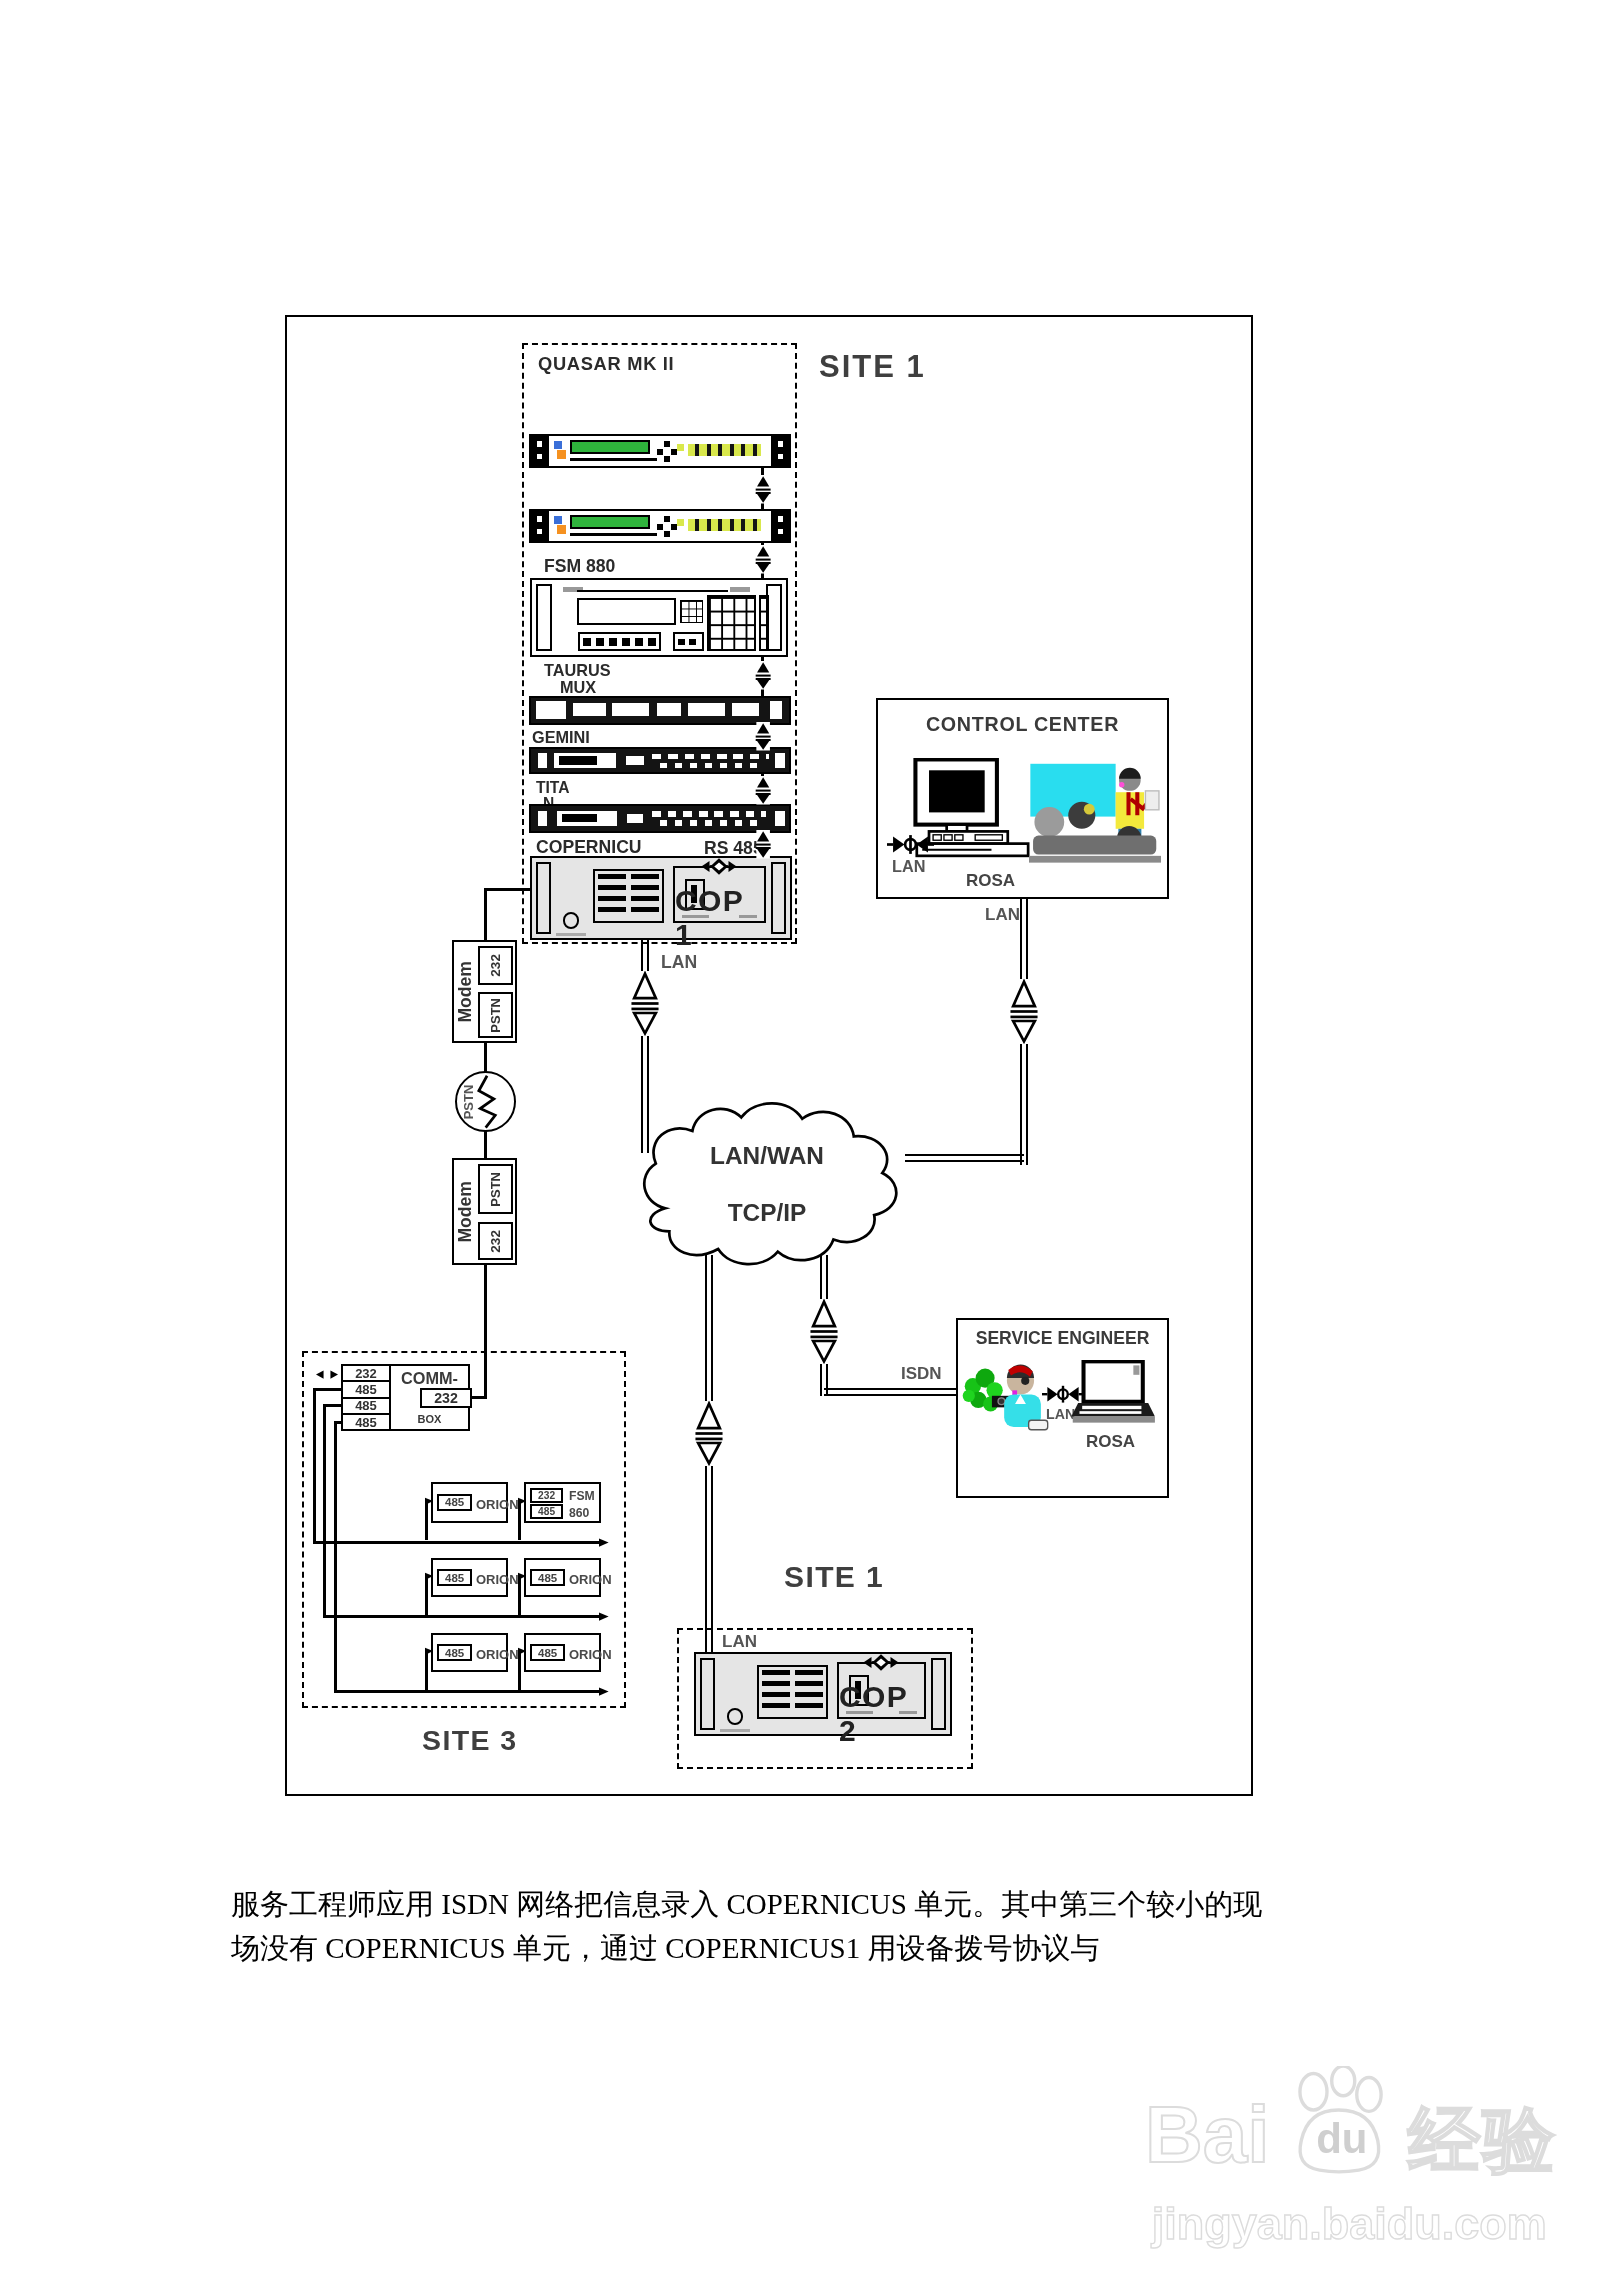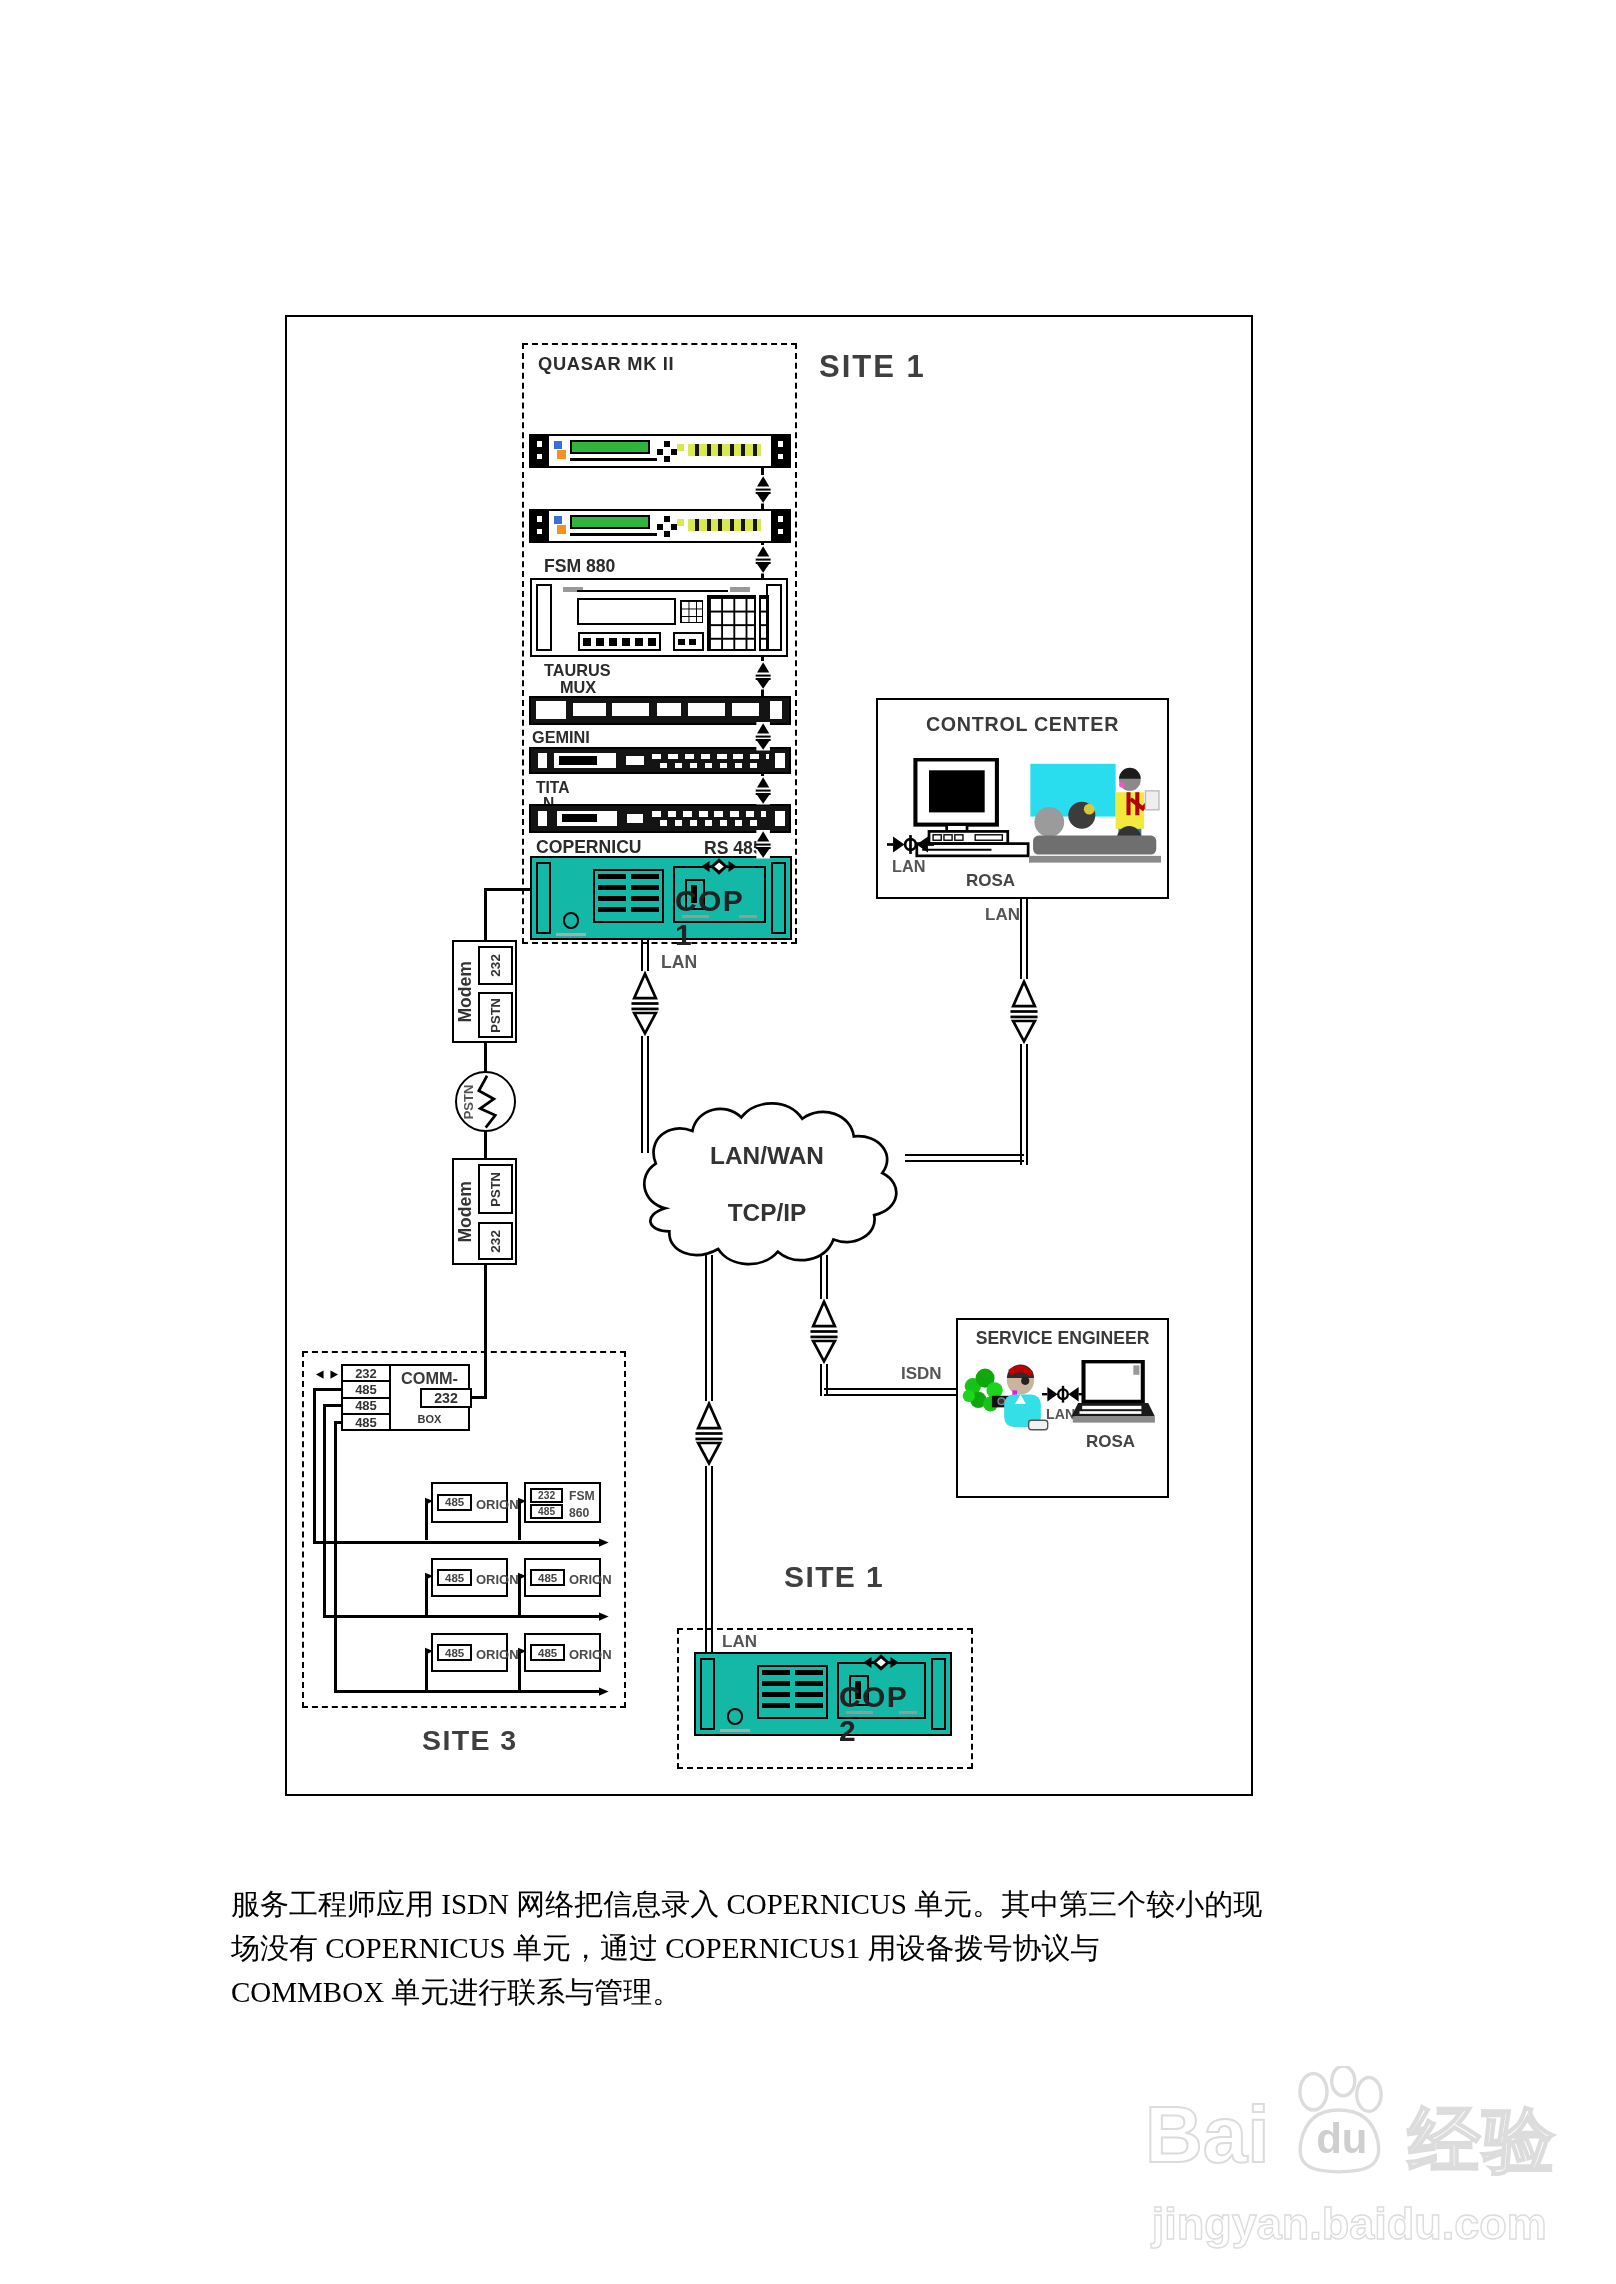--- a/index.html
+++ b/index.html
@@ -21,21 +21,21 @@
   .unit{position:absolute;background:#fff;border:2.7px solid #000;box-sizing:border-box;z-index:2;}
   .unit-dark{position:absolute;background:#141414;border:2px solid #000;box-sizing:border-box;z-index:2;}
   .chip{position:absolute;background:#fff;}
   .bk{position:absolute;background:#000;width:6.1px;height:6.1px;}
   .q-cap{position:absolute;top:0;bottom:0;width:17.6px;background:#000;}
   .q-dot{position:absolute;width:5.4px;height:5.4px;background:#fff;left:6.1px;}
   .q-disp{position:absolute;left:39px;top:4.1px;width:80px;height:13.6px;border:2px solid #000;box-sizing:border-box;}
   .q-dline{position:absolute;left:39px;top:22px;width:87px;height:2.7px;background:#000;}
   .q-leds{position:absolute;left:157px;top:8.1px;right:28.5px;height:12.2px;
           background:repeating-linear-gradient(90deg,#d9e84c 0 7.5px,#151515 7.5px 11.5px);}
-  .cop{position:absolute;background:#14b8a6;border:2.7px solid #000;box-sizing:border-box;z-index:2;}
+  .cop{position:absolute;background:#e5e5e5;border:2.7px solid #000;box-sizing:border-box;z-index:2;}
   .cop-ear{position:absolute;top:4.1px;bottom:4.1px;width:15px;border:2px solid #000;box-sizing:border-box;}
   .cop-knob{position:absolute;left:31px;bottom:9.5px;width:16.3px;height:16.3px;border:2px solid #000;border-radius:50%;box-sizing:border-box;}
   .cop-vent{position:absolute;left:61px;top:11px;width:71px;height:54px;border:2px solid #000;box-sizing:border-box;}
   .cop-vcol{position:absolute;top:2.7px;bottom:2.7px;width:28.5px;
             background:repeating-linear-gradient(#000 0 4.7px,transparent 4.7px 11px);}
   .cop-panel{position:absolute;left:141px;top:8.1px;right:24.4px;bottom:15px;border:2px solid #000;box-sizing:border-box;}
   .cop-switch{position:absolute;left:9.5px;top:11px;width:20.3px;height:31px;border:2px solid #000;box-sizing:border-box;}
   .cop-switch div{position:absolute;left:4.1px;top:4.1px;width:6.8px;height:17.6px;background:#000;}
   .cop-name{position:absolute;right:8.1px;top:16.3px;font-size:30px;font-weight:bold;color:#222;letter-spacing:1.4px;}
   .micro{position:absolute;background:#999;height:2.7px;}
@@ -604,21 +604,20 @@
     <div class="nm" style="left:43px;top:12.2px;">ORION</div>
   </div>
   <div class="dev" style="left:524px;top:1633px;width:77px;height:39px;z-index:2;">
     <div class="pt" style="left:4.1px;top:8.8px;width:35px;height:17.6px;">485</div>
     <div class="nm" style="left:43px;top:12.2px;">ORION</div>
   </div>
 
   <div class="abs" style="left:231px;top:1846px;width:1207px;margin-top:36px;">
     <div class="caption-line">服务工程师应用 ISDN 网络把信息录入 COPERNICUS 单元。其中第三个较小的现</div>
     <div class="caption-line">场没有 COPERNICUS 单元，通过 COPERNICUS1 用设备拨号协议与</div>
-    <div class="caption-line">COMMBOX 单元进行联系与管理。</div>
   </div>
 
   <div class="abs" style="left:1145px;top:2077px;width:441px;">
     <div style="position:relative;height:102px;">
       <span class="wm-text" style="position:absolute;left:0;top:12.2px;font-size:80px;">Bai</span>
       <div class="abs" style="left:136px;top:-11px;">
         <svg width="115" height="115" viewBox="0 0 170 170">
           <ellipse cx="48" cy="38" rx="20" ry="27" fill="#fff" stroke="#dcdcdc" stroke-width="5"></ellipse>
           <ellipse cx="92" cy="22" rx="17" ry="22" fill="#fff" stroke="#dcdcdc" stroke-width="5"></ellipse>
           <ellipse cx="130" cy="42" rx="18" ry="25" fill="#fff" stroke="#dcdcdc" stroke-width="5"></ellipse>

